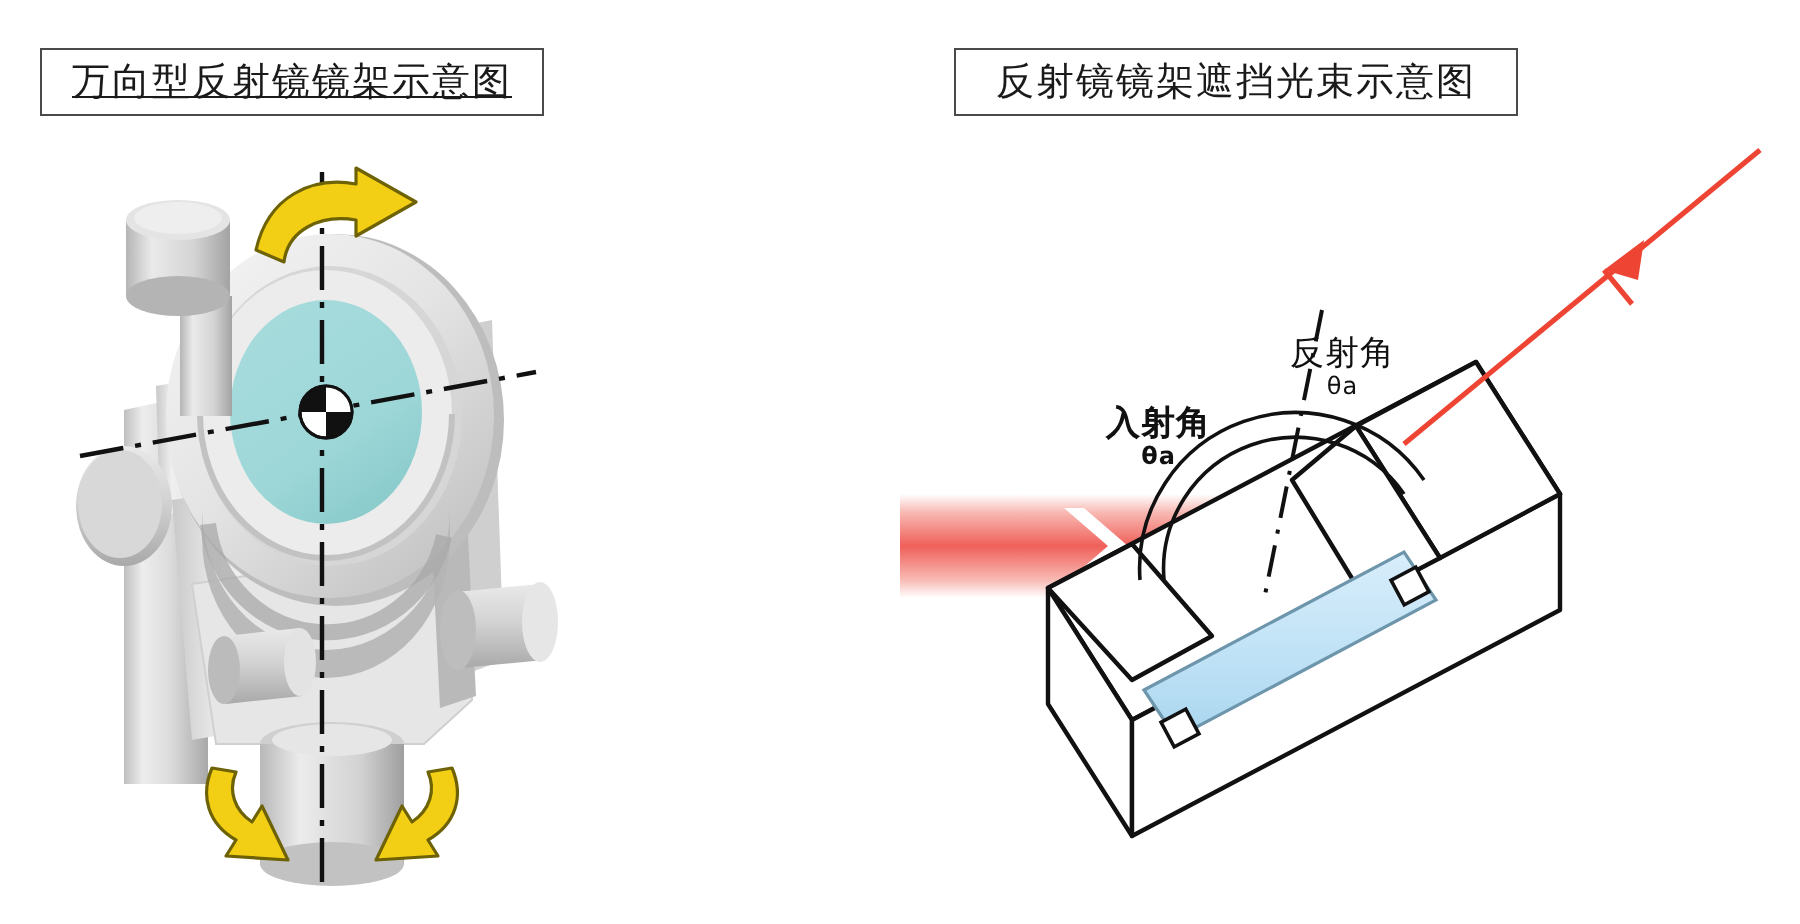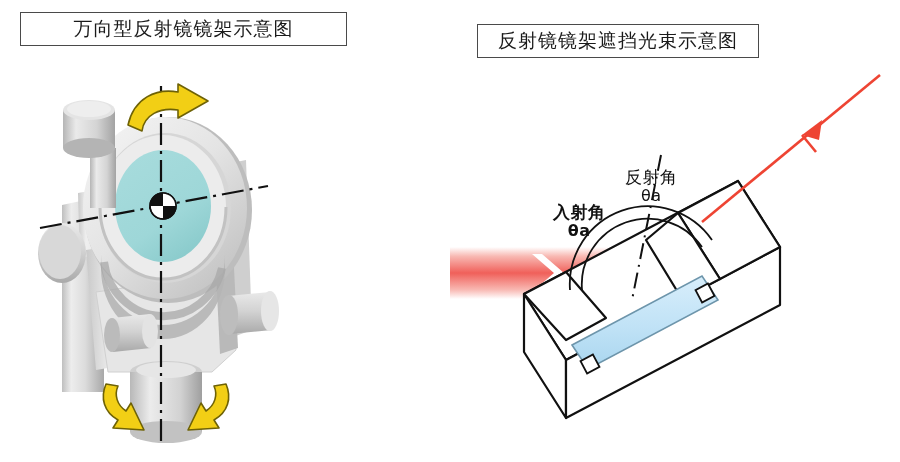--- a/index.html
+++ b/index.html
@@ -15,36 +15,36 @@
     position:absolute;
     border:1.5px solid #4a4a4a;
     background:#ffffff;
     box-sizing:border-box;
     display:flex;align-items:center;justify-content:center;
     font-size:19px;
     letter-spacing:1px;
     color:#1a1a1a;
     white-space:nowrap;
   }
-  #title-left{left:20px;top:12px;width:327px;height:34px;}
+  #title-left{left:20px;top:24px;width:252px;height:34px;text-decoration:underline;}
   #title-right{left:477px;top:24px;width:282px;height:34px;}
 
   .fig{position:absolute;left:0;top:0;}
 
   .label{
     position:absolute;
     font-size:17px;
     color:#111111;
     white-space:nowrap;
     line-height:1.1;
     letter-spacing:0.5px;
   }
-  .label .theta{display:block;text-align:center;font-size:16px;}
+  .label .theta{display:block;text-align:center;font-size:12px;}
   #label-incidence{left:553px;top:203px;font-weight:bold;}
-  #label-reflection{left:625px;top:168px;}
+  #label-reflection{left:645px;top:168px;}
 </style>
 </head>
 <body>
 
 <div class="panel" id="panel-left">
 
   <div class="title-box" id="title-left">万向型反射镜镜架示意图</div>
 
   <svg class="fig" width="450" height="462" viewBox="0 0 450 462">
     <defs>

